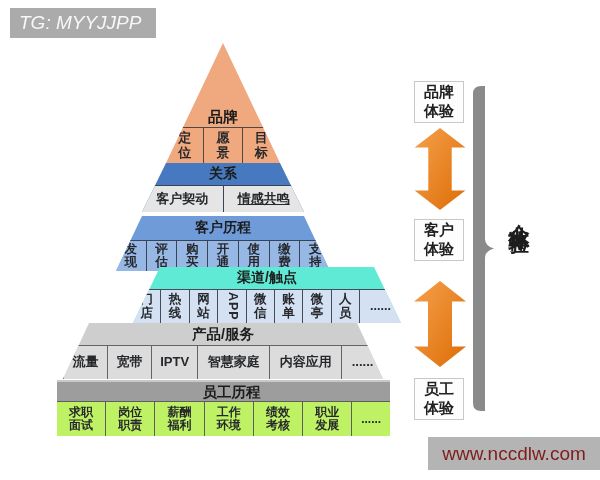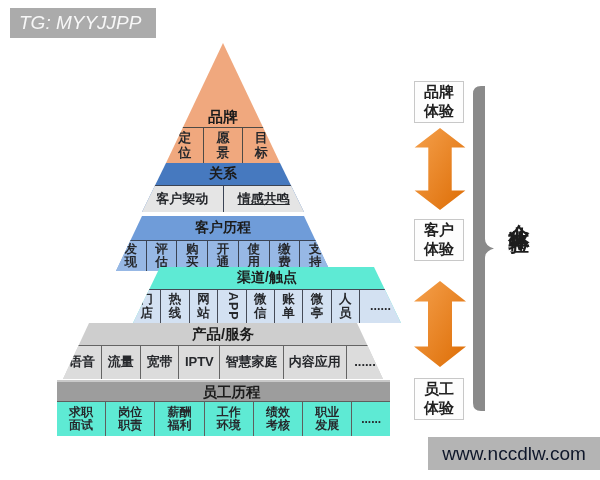--- a/index.html
+++ b/index.html
@@ -22,21 +22,21 @@
   
   .exp-box{position:absolute;left:414px;width:50px;height:42px;background:#FDFDFD;border:1px solid #C8C8C8;
     display:flex;align-items:center;justify-content:center;text-align:center;font-weight:700;font-size:15px;
     color:#222;white-space:pre-line;line-height:1.25;box-sizing:border-box;}
   .arrow-wrap{position:absolute;left:414px;width:52px;}
   .brace-wrap{position:absolute;left:469px;top:84px;}
   .vertical-label{position:absolute;left:505px;top:207px;writing-mode:vertical-rl;text-orientation:upright;
     font-size:21px;font-weight:700;color:#1d1d1d;letter-spacing:3px;}
 
   .watermark{position:absolute;left:428px;top:437px;width:172px;height:33px;background:#B4B4B4;
-    color:#0f172a;font-size:19px;display:flex;align-items:center;justify-content:center;}
+    color:#7f1d1d;font-size:19px;display:flex;align-items:center;justify-content:center;}
 </style>
 </head>
 <body>
 
 <div id="stage">
 
   <div class="tg-box">TG: MYYJJPP</div>
 
   <div id="pyramid">
       <div class="band" style="left: 166px; top: 43px; width: 114px; height: 120px; background: rgb(240, 168, 126); clip-path: polygon(50% 0px, 100% 100%, 0px 100%);">
@@ -93,32 +93,31 @@
           <div class="band-cell" style="flex: 1 1 0px; font-size: 12.5px; border-left: 1.5px solid rgb(69, 75, 87);">微
 亭</div>
           <div class="band-cell" style="flex: 1 1 0px; font-size: 12.5px; border-left: 1.5px solid rgb(69, 75, 87);">人
 员</div>
           <div class="band-cell" style="flex: 1.5 1 0px; font-size: 12.5px; border-left: 1.5px solid rgb(69, 75, 87);">......</div>
         </div>
       </div>
       <div class="band" style="left: 63px; top: 323px; width: 320px; height: 56px; background: rgb(206, 206, 206); clip-path: polygon(26px 0px, 294px 0px, 100% 100%, 0px 100%);">
         <div class="band-header" style="height: 22px; font-size: 14.5px;">产品/服务</div>
         <div class="band-cells" style="height: 34px; background: rgb(220, 220, 220); border-top: 1.5px solid rgb(100, 100, 100);">
-          <div class="band-cell" style="flex: 1 1 0px; font-size: 13px;">语音</div>
           <div class="band-cell" style="flex: 1 1 0px; font-size: 13px; border-left: 1.5px solid rgb(100, 100, 100);">流量</div>
           <div class="band-cell" style="flex: 1 1 0px; font-size: 13px; border-left: 1.5px solid rgb(100, 100, 100);">宽带</div>
           <div class="band-cell" style="flex: 1.05 1 0px; font-size: 13px; border-left: 1.5px solid rgb(100, 100, 100);">IPTV</div>
           <div class="band-cell" style="flex: 1.65 1 0px; font-size: 13px; border-left: 1.5px solid rgb(100, 100, 100);">智慧家庭</div>
           <div class="band-cell" style="flex: 1.65 1 0px; font-size: 13px; border-left: 1.5px solid rgb(100, 100, 100);">内容应用</div>
           <div class="band-cell" style="flex: 0.95 1 0px; font-size: 13px; border-left: 1.5px solid rgb(100, 100, 100);">......</div>
         </div>
       </div>
       <div class="band" style="left: 57px; top: 380px; width: 333px; height: 56px; background: rgb(157, 157, 157); border-top: 2px solid rgb(201, 201, 201);">
         <div class="band-header" style="height: 21px; font-size: 14.5px; margin-left: 8px;">员工历程</div>
-        <div class="band-cells" style="height: 35px; background: #5eead4; border-top: 1.5px solid rgb(94, 94, 94);">
+        <div class="band-cells" style="height: 35px; background: #bef264; border-top: 1.5px solid rgb(94, 94, 94);">
           <div class="band-cell" style="flex: 1 1 0px; font-size: 12px;">求职
 面试</div>
           <div class="band-cell" style="flex: 1 1 0px; font-size: 12px; border-left: 1.5px solid rgb(94, 94, 94);">岗位
 职责</div>
           <div class="band-cell" style="flex: 1 1 0px; font-size: 12px; border-left: 1.5px solid rgb(94, 94, 94);">薪酬
 福利</div>
           <div class="band-cell" style="flex: 1 1 0px; font-size: 12px; border-left: 1.5px solid rgb(94, 94, 94);">工作
 环境</div>
           <div class="band-cell" style="flex: 1 1 0px; font-size: 12px; border-left: 1.5px solid rgb(94, 94, 94);">绩效
 考核</div>

